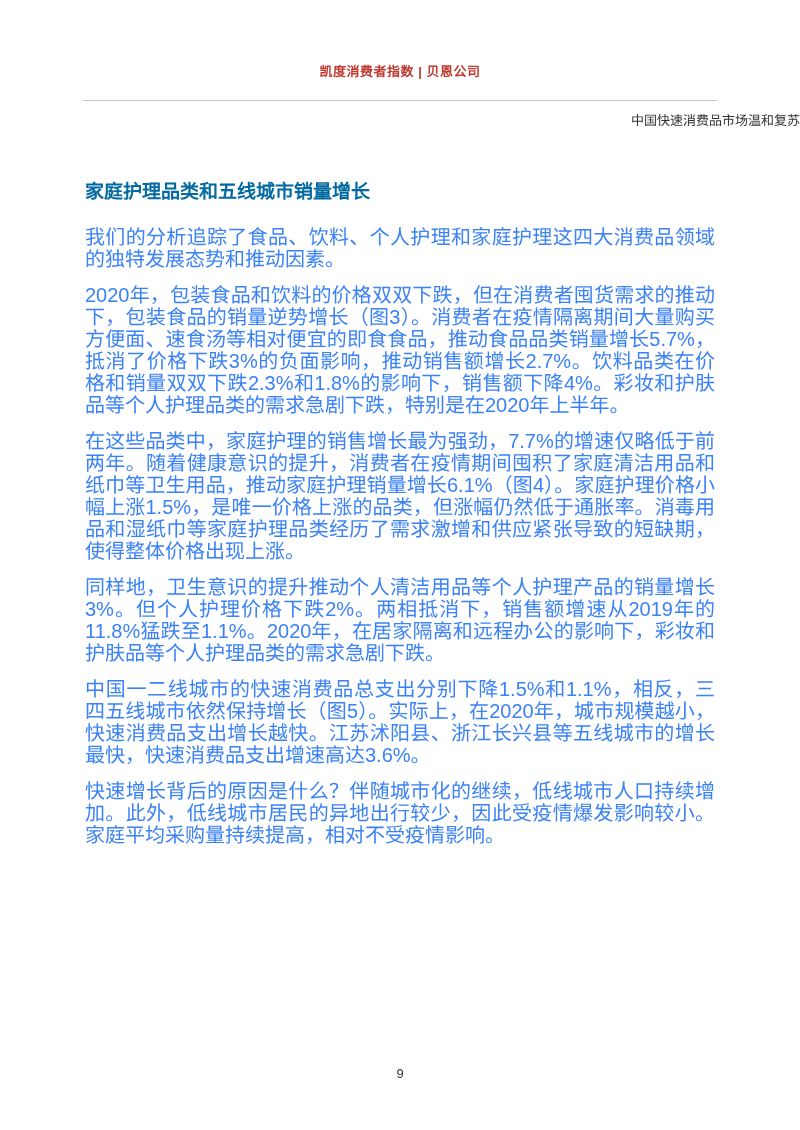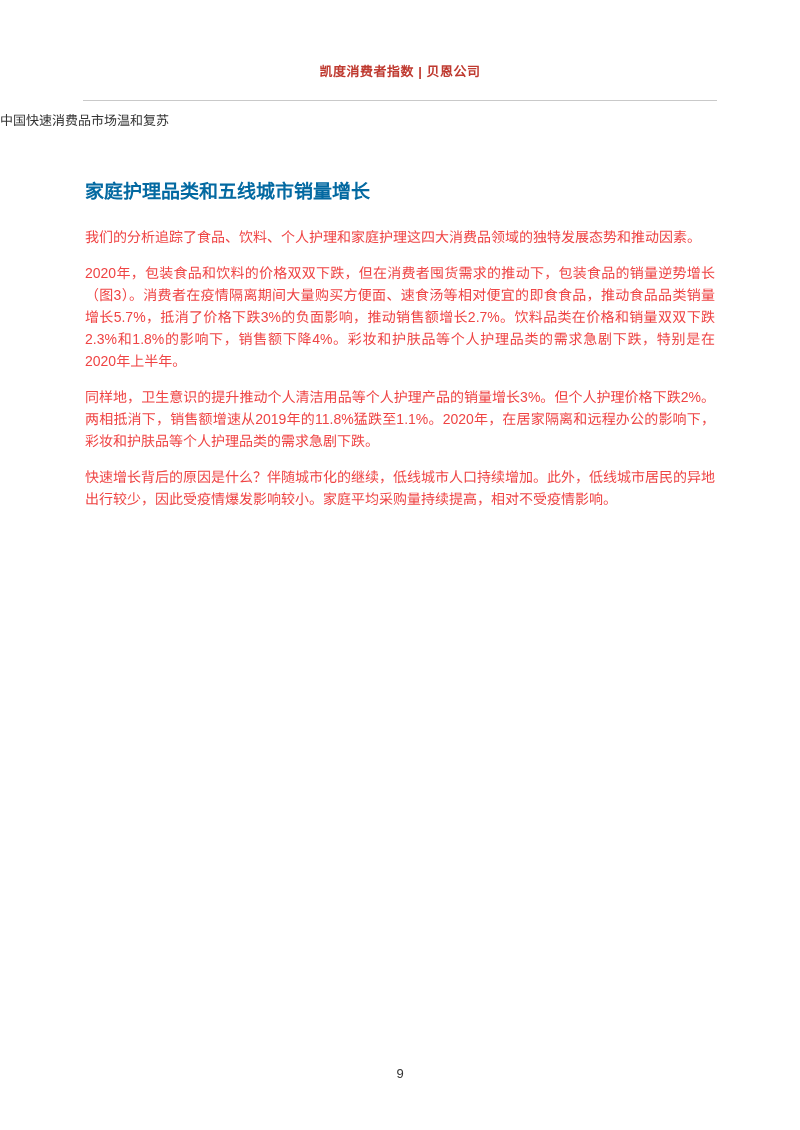--- a/index.html
+++ b/index.html
@@ -25,40 +25,40 @@
     color: #bf3a30;
     line-height: 16px;
   }
   .divider {
     border: none;
     border-top: 1px solid #c9c9c9;
     margin: 20px 83px 0 83px;
   }
   .subtitle {
     margin-top: 11px;
-    text-align: left;
+    text-align: right;
     font-size: 13px;
     color: #333333;
     line-height: 18px;
   }
   .content {
     margin: 0 85px;
   }
   .section-heading {
     margin: 51px 0 0 0;
     font-size: 19px;
     line-height: 22px;
     font-weight: bold;
     color: #0369a1;
   }
   .content p {
     margin: 14px 0 0 0;
-    font-size: 14px;
+    font-size: 20px;
     line-height: 22px;
-    color: #ef4444;
+    color: #3b82f6;
     text-align: justify;
   }
   .content p.first {
     margin-top: 23px;
   }
   .page-footer {
     position: absolute;
     left: 0;
     right: 0;
     top: 1066px;
@@ -79,23 +79,25 @@
   <div class="subtitle">中国快速消费品市场温和复苏</div>
 
   <div class="content">
 
     <h1 class="section-heading">家庭护理品类和五线城市销量增长</h1>
 
     <p class="first">我们的分析追踪了食品、饮料、个人护理和家庭护理这四大消费品领域的独特发展态势和推动因素。</p>
 
     <p>2020年，包装食品和饮料的价格双双下跌，但在消费者囤货需求的推动下，包装食品的销量逆势增长（图3）。消费者在疫情隔离期间大量购买方便面、速食汤等相对便宜的即食食品，推动食品品类销量增长5.7%，抵消了价格下跌3%的负面影响，推动销售额增长2.7%。饮料品类在价格和销量双双下跌2.3%和1.8%的影响下，销售额下降4%。彩妆和护肤品等个人护理品类的需求急剧下跌，特别是在2020年上半年。</p>
 
+    <p>在这些品类中，家庭护理的销售增长最为强劲，7.7%的增速仅略低于前两年。随着健康意识的提升，消费者在疫情期间囤积了家庭清洁用品和纸巾等卫生用品，推动家庭护理销量增长6.1%（图4）。家庭护理价格小幅上涨1.5%，是唯一价格上涨的品类，但涨幅仍然低于通胀率。消毒用品和湿纸巾等家庭护理品类经历了需求激增和供应紧张导致的短缺期，使得整体价格出现上涨。</p>
 
     <p>同样地，卫生意识的提升推动个人清洁用品等个人护理产品的销量增长3%。但个人护理价格下跌2%。两相抵消下，销售额增速从2019年的11.8%猛跌至1.1%。2020年，在居家隔离和远程办公的影响下，彩妆和护肤品等个人护理品类的需求急剧下跌。</p>
 
+    <p>中国一二线城市的快速消费品总支出分别下降1.5%和1.1%，相反，三四五线城市依然保持增长（图5）。实际上，在2020年，城市规模越小，快速消费品支出增长越快。江苏沭阳县、浙江长兴县等五线城市的增长最快，快速消费品支出增速高达3.6%。</p>
 
     <p>快速增长背后的原因是什么？伴随城市化的继续，低线城市人口持续增加。此外，低线城市居民的异地出行较少，因此受疫情爆发影响较小。家庭平均采购量持续提高，相对不受疫情影响。</p>
 
   </div>
 
   <div class="page-footer">9</div>
 
 </div>
 
 </body></html>

